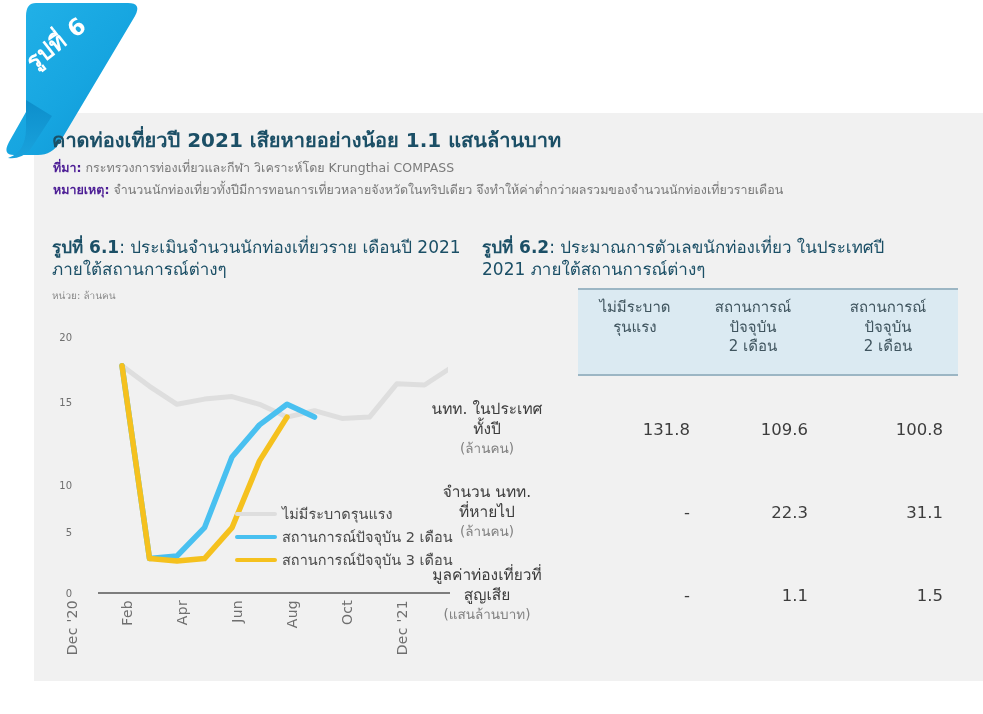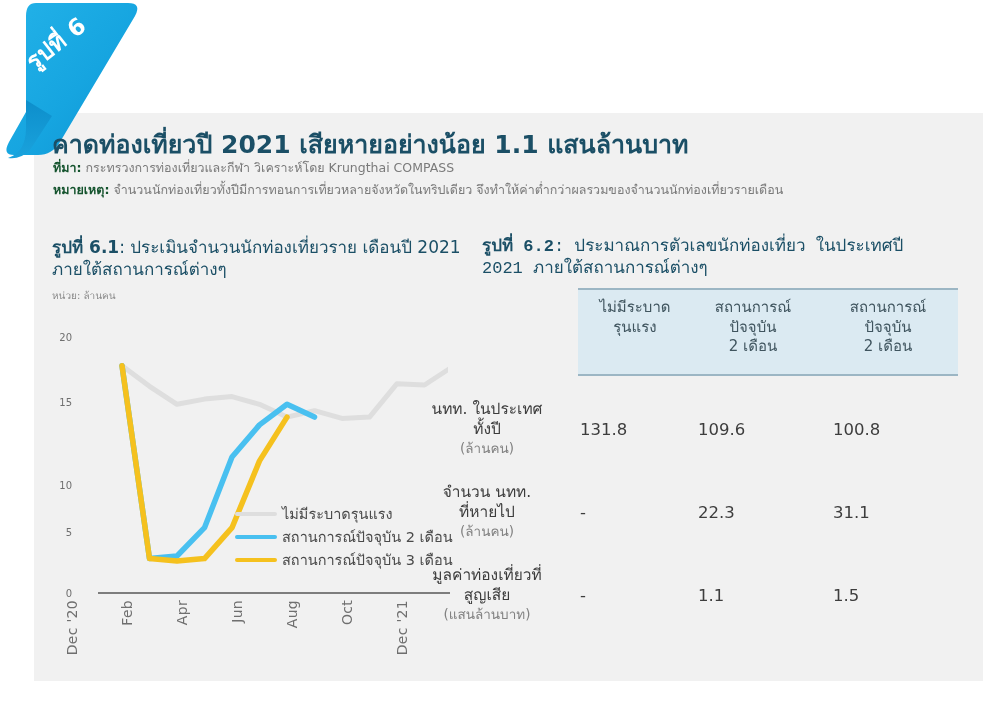--- a/index.html
+++ b/index.html
@@ -46,47 +46,47 @@
     transform-origin: left top;
     letter-spacing: .5px;
     white-space: nowrap;
   }
 
   
   #title {
     position: absolute;
     left: 52px;
     top: 124px;
-    font-size: 25px;
+    font-size: 20px;
     font-weight: bold;
     color: #1b4f66;
     white-space: nowrap;
   }
   .meta {
     position: absolute;
     left: 53px;
     font-size: 12.5px;
     color: #7a7a7a;
     white-space: nowrap;
   }
-  .meta b { color: #14532d; }
+  .meta b { color: #4c1d95; }
   #src  { top: 158px; }
   #note { top: 180px; }
 
   
   .subhead {
     position: absolute;
     font-size: 17px;
     color: #1b4f66;
     line-height: 1.32;
     margin-top: 24px;
   }
   .subhead b { font-weight: bold; }
   #sub1 { left: 52px;  top: 212px; width: 420px; }
-  #sub2 { left: 482px; top: 212px; width: 440px; font-family: Liberation Mono, monospace; }
+  #sub2 { left: 482px; top: 212px; width: 440px; }
 
   
   #chart {
     position: absolute;
     left: 40px;
     top: 280px;
     width: 430px;
     height: 390px;
   }
   #unit {
@@ -194,21 +194,21 @@
     line-height: 1.28;
   }
   .rowlabel .unit {
     font-size: 13.5px;
     color: #828282;
   }
   .cell {
     position: absolute;
     font-size: 16.5px;
     color: #3d3d3d;
-    text-align: left;
+    text-align: right;
     width: 110px;
   }
 </style>
 </head>
 <body>
 
 <div id="panel"></div>
 
 <div id="ribbon">
   <svg width="150" height="195" viewBox="0 0 150 195">

